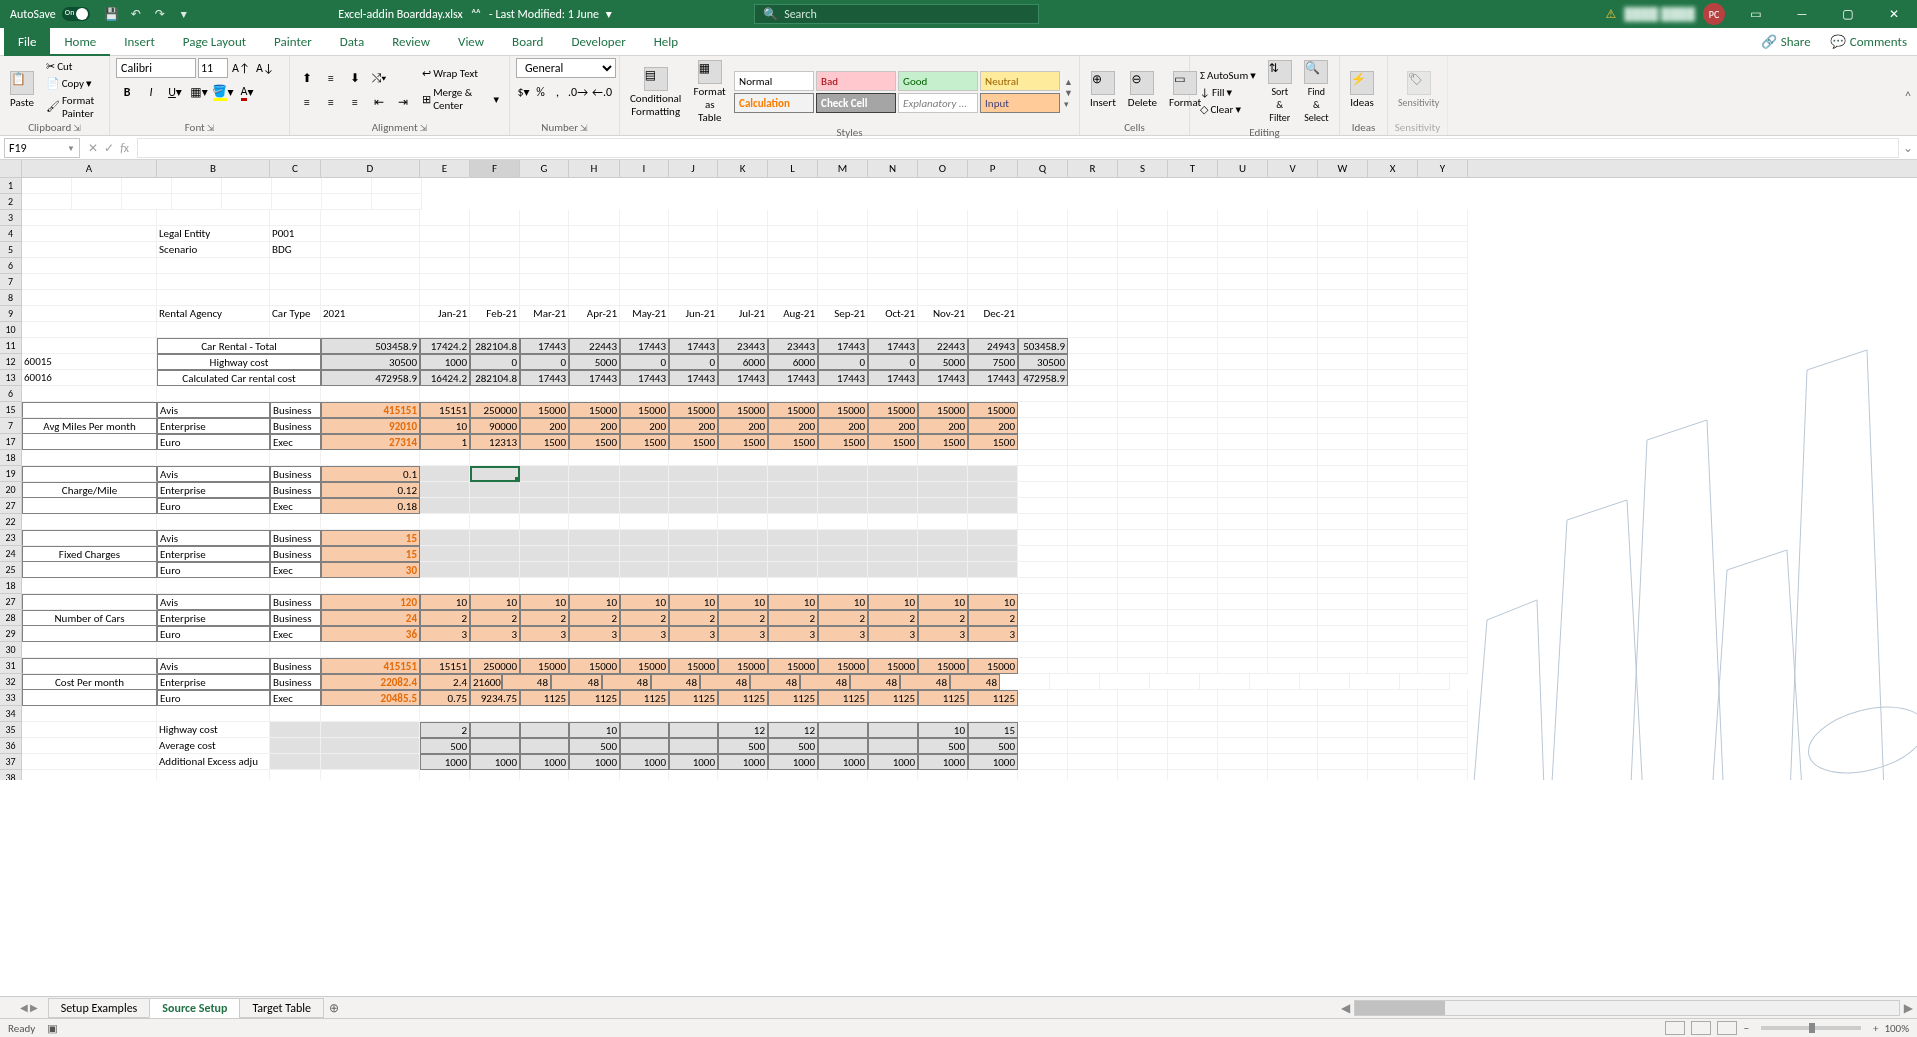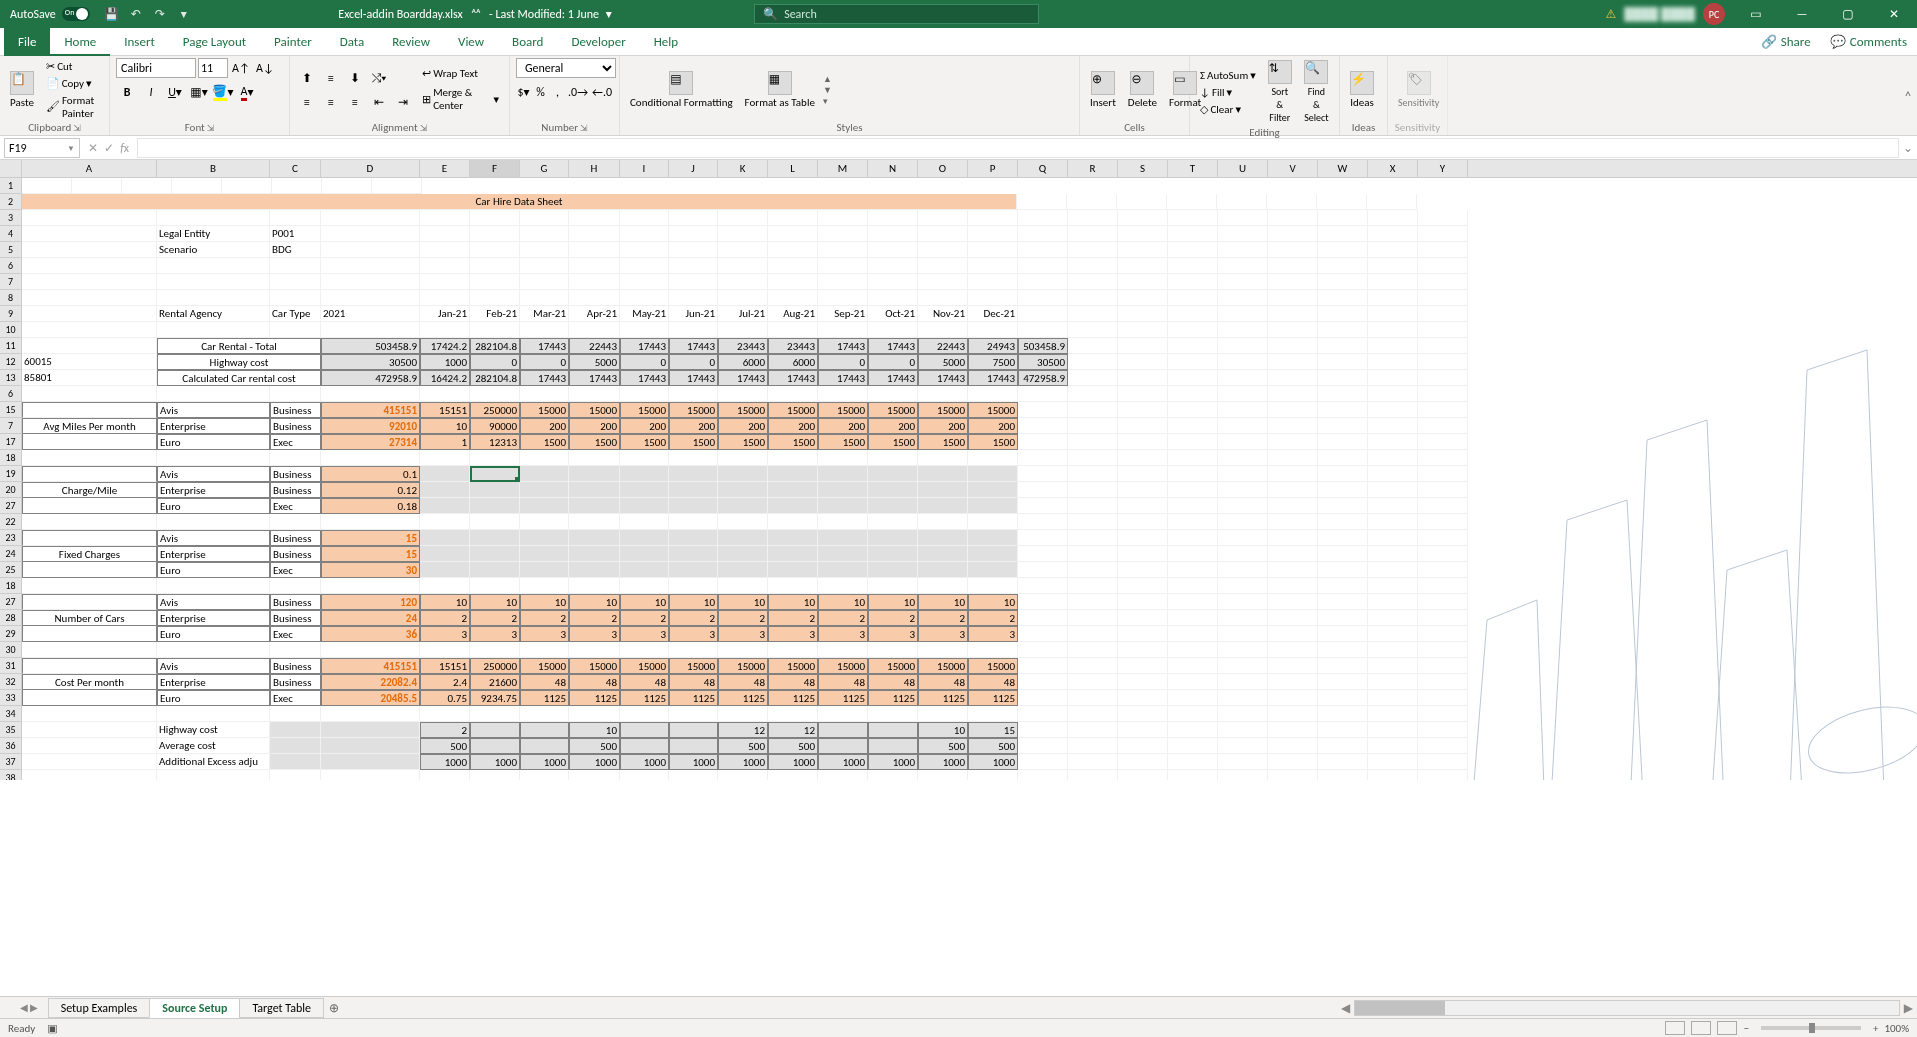--- a/index.html
+++ b/index.html
@@ -252,20 +252,34 @@
   <div class="rgroup" style="width:460px">
     <div class="gbody">
       <div class="btn-lg">
           <div class="ic">▤</div>
           <div class="lbl" style="text-align:center">Conditional Formatting</div>
         </div>
       <div class="btn-lg">
           <div class="ic">▦</div>
           <div class="lbl" style="text-align:center">Format as Table</div>
         </div>
+      <div style="display:flex;flex-direction:column;gap:2px">
+        <div style="display:flex;gap:2px">
+          <div class="style-cell n">Normal</div>
+          <div class="style-cell bad">Bad</div>
+          <div class="style-cell good">Good</div>
+          <div class="style-cell neutral">Neutral</div>
+        </div>
+        <div style="display:flex;gap:2px">
+          <div class="style-cell calc">Calculation</div>
+          <div class="style-cell check">Check Cell</div>
+          <div class="style-cell expl">Explanatory ...</div>
+          <div class="style-cell input">Input</div>
+        </div>
+      </div>
       <div style="display:flex;flex-direction:column;font-size:9px;color:#666">
         <span>▲</span>
         <span>▼</span>
         <span>▾</span>
       </div>
     </div>
     <div class="glabel">
         <span>Styles</span>
       </div>
   </div>
@@ -388,21 +402,20 @@
         <div class="cell " style="width:50px"></div>
         <div class="cell " style="width:50px"></div>
         <div class="cell " style="width:50px"></div>
         <div class="cell " style="width:50px"></div>
         <div class="cell " style="width:50px"></div>
         <div class="cell " style="width:50px"></div>
         <div class="cell " style="width:50px"></div>
       </div>
       <div class="row" style="height:16px">
         <div class="rh" style="height:16px;line-height:16px">2</div>
-        <div class="cell fill-peach c" style="width:995px">Car Hire Data Sheet</div>
         <div class="cell " style="width:50px"></div>
         <div class="cell " style="width:50px"></div>
         <div class="cell " style="width:50px"></div>
         <div class="cell " style="width:50px"></div>
         <div class="cell " style="width:50px"></div>
         <div class="cell " style="width:50px"></div>
         <div class="cell " style="width:50px"></div>
         <div class="cell " style="width:50px"></div>
       </div>
       <div class="row" style="height:16px">
@@ -678,21 +691,21 @@
         <div class="cell " style="width:50px"></div>
         <div class="cell " style="width:50px"></div>
         <div class="cell " style="width:50px"></div>
         <div class="cell " style="width:50px"></div>
         <div class="cell " style="width:50px"></div>
         <div class="cell " style="width:50px"></div>
         <div class="cell " style="width:50px"></div>
       </div>
       <div class="row" style="height:16px">
         <div class="rh" style="height:16px;line-height:16px">13</div>
-        <div class="cell" style="width:135px">85801</div>
+        <div class="cell" style="width:135px">60016</div>
         <div class="cell c bord" style="width:164px">Calculated Car rental cost</div>
         <div class="cell r fill-gray bord" style="width:99px">472958.9</div>
         <div class="cell r fill-gray bord" style="width:50px">16424.2</div>
         <div class="cell r fill-gray bord" style="width:50px">282104.8</div>
         <div class="cell r fill-gray bord" style="width:49px">17443</div>
         <div class="cell r fill-gray bord" style="width:51px">17443</div>
         <div class="cell r fill-gray bord" style="width:49px">17443</div>
         <div class="cell r fill-gray bord" style="width:49px">17443</div>
         <div class="cell r fill-gray bord" style="width:50px">17443</div>
         <div class="cell r fill-gray bord" style="width:50px">17443</div>
@@ -1214,21 +1227,21 @@
         <div class="cell " style="width:50px"></div>
         <div class="cell " style="width:50px"></div>
       </div>
       <div class="row" style="height:16px">
         <div class="rh" style="height:16px;line-height:16px">32</div>
         <div class="cell c bord" style="width:135px">Cost Per month</div>
         <div class="cell bord" style="width:113px">Enterprise</div>
         <div class="cell bord" style="width:51px">Business</div>
         <div class="cell r orange-txt fill-peach bord" style="width:99px">22082.4</div>
         <div class="cell r fill-peach bord" style="width:50px">2.4</div>
-        <div class="cell r fill-peach bord" style="width:50px">21600</div>
+        <div class="cell r fill-peach bord" style="width:32px">21600</div>
         <div class="cell r fill-peach bord" style="width:49px">48</div>
         <div class="cell r fill-peach bord" style="width:51px">48</div>
         <div class="cell r fill-peach bord" style="width:49px">48</div>
         <div class="cell r fill-peach bord" style="width:49px">48</div>
         <div class="cell r fill-peach bord" style="width:50px">48</div>
         <div class="cell r fill-peach bord" style="width:50px">48</div>
         <div class="cell r fill-peach bord" style="width:50px">48</div>
         <div class="cell r fill-peach bord" style="width:50px">48</div>
         <div class="cell r fill-peach bord" style="width:50px">48</div>
         <div class="cell r fill-peach bord" style="width:50px">48</div>

